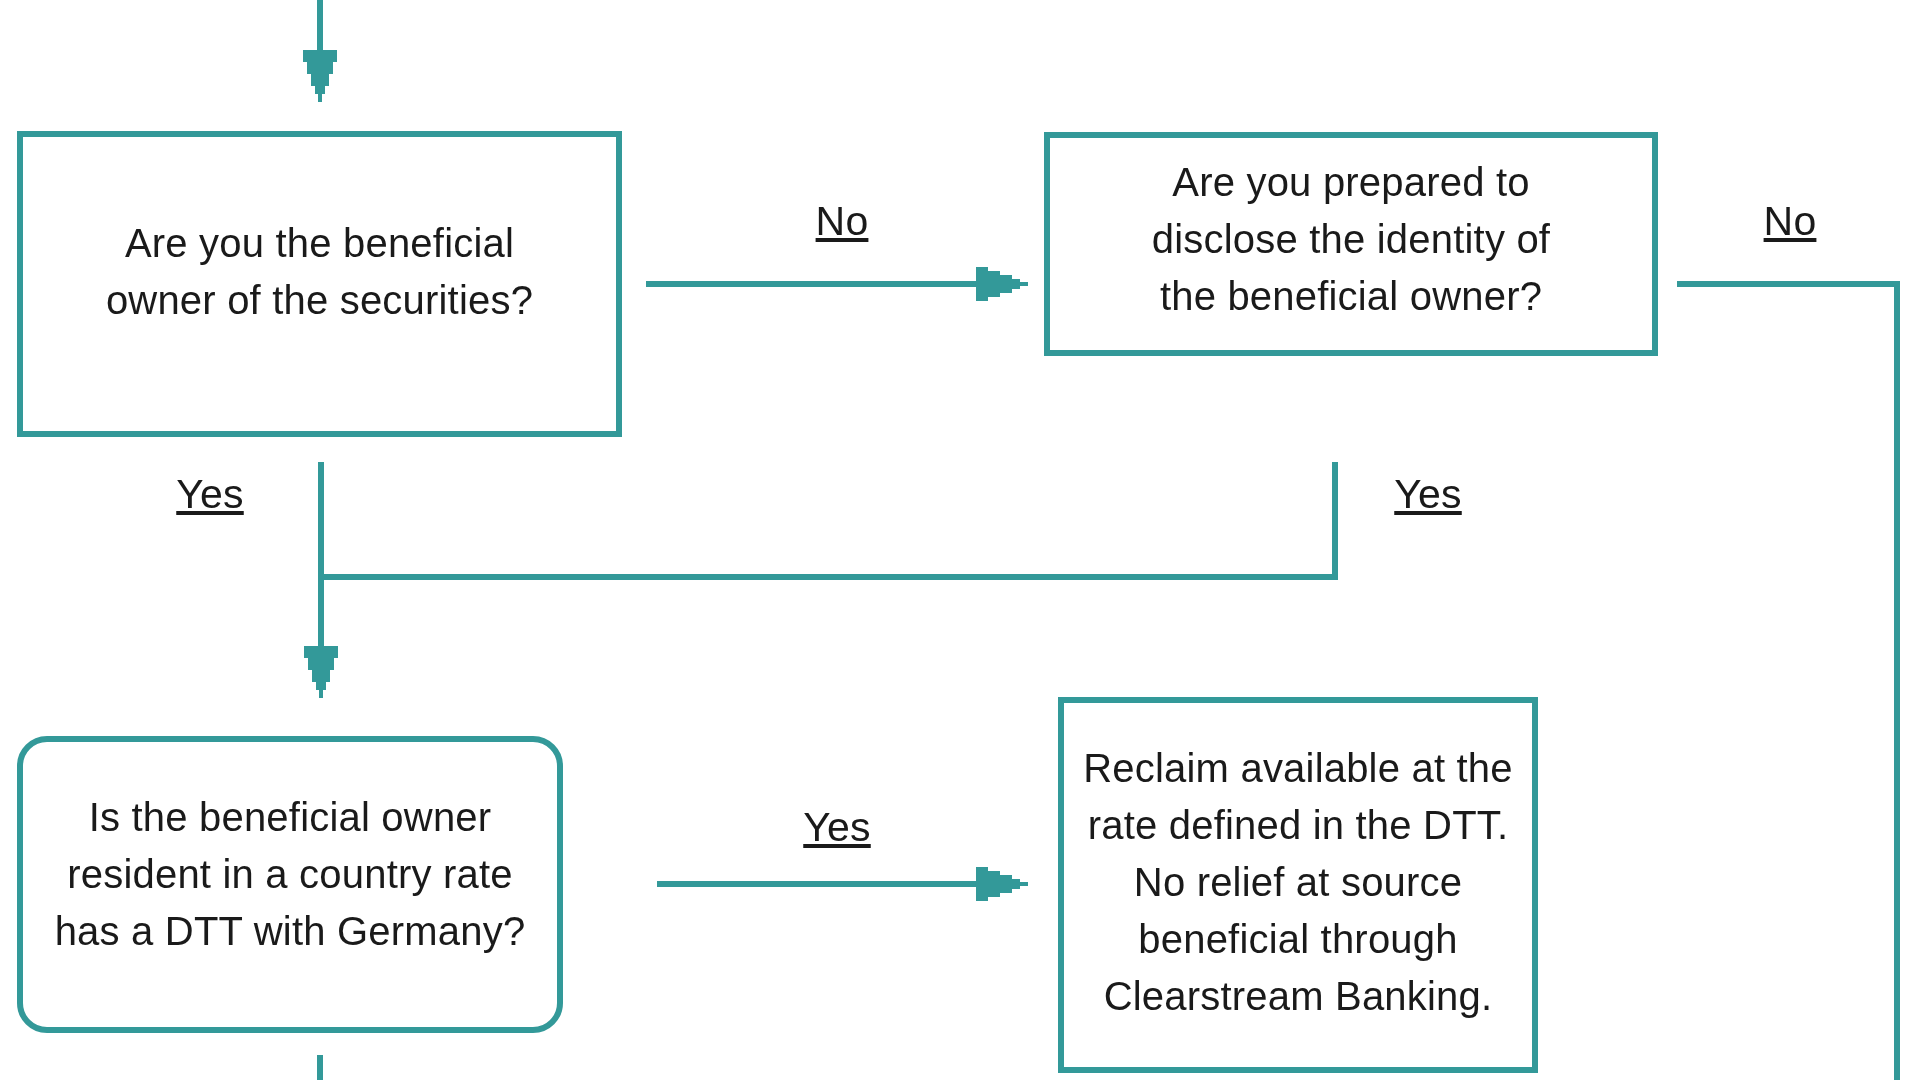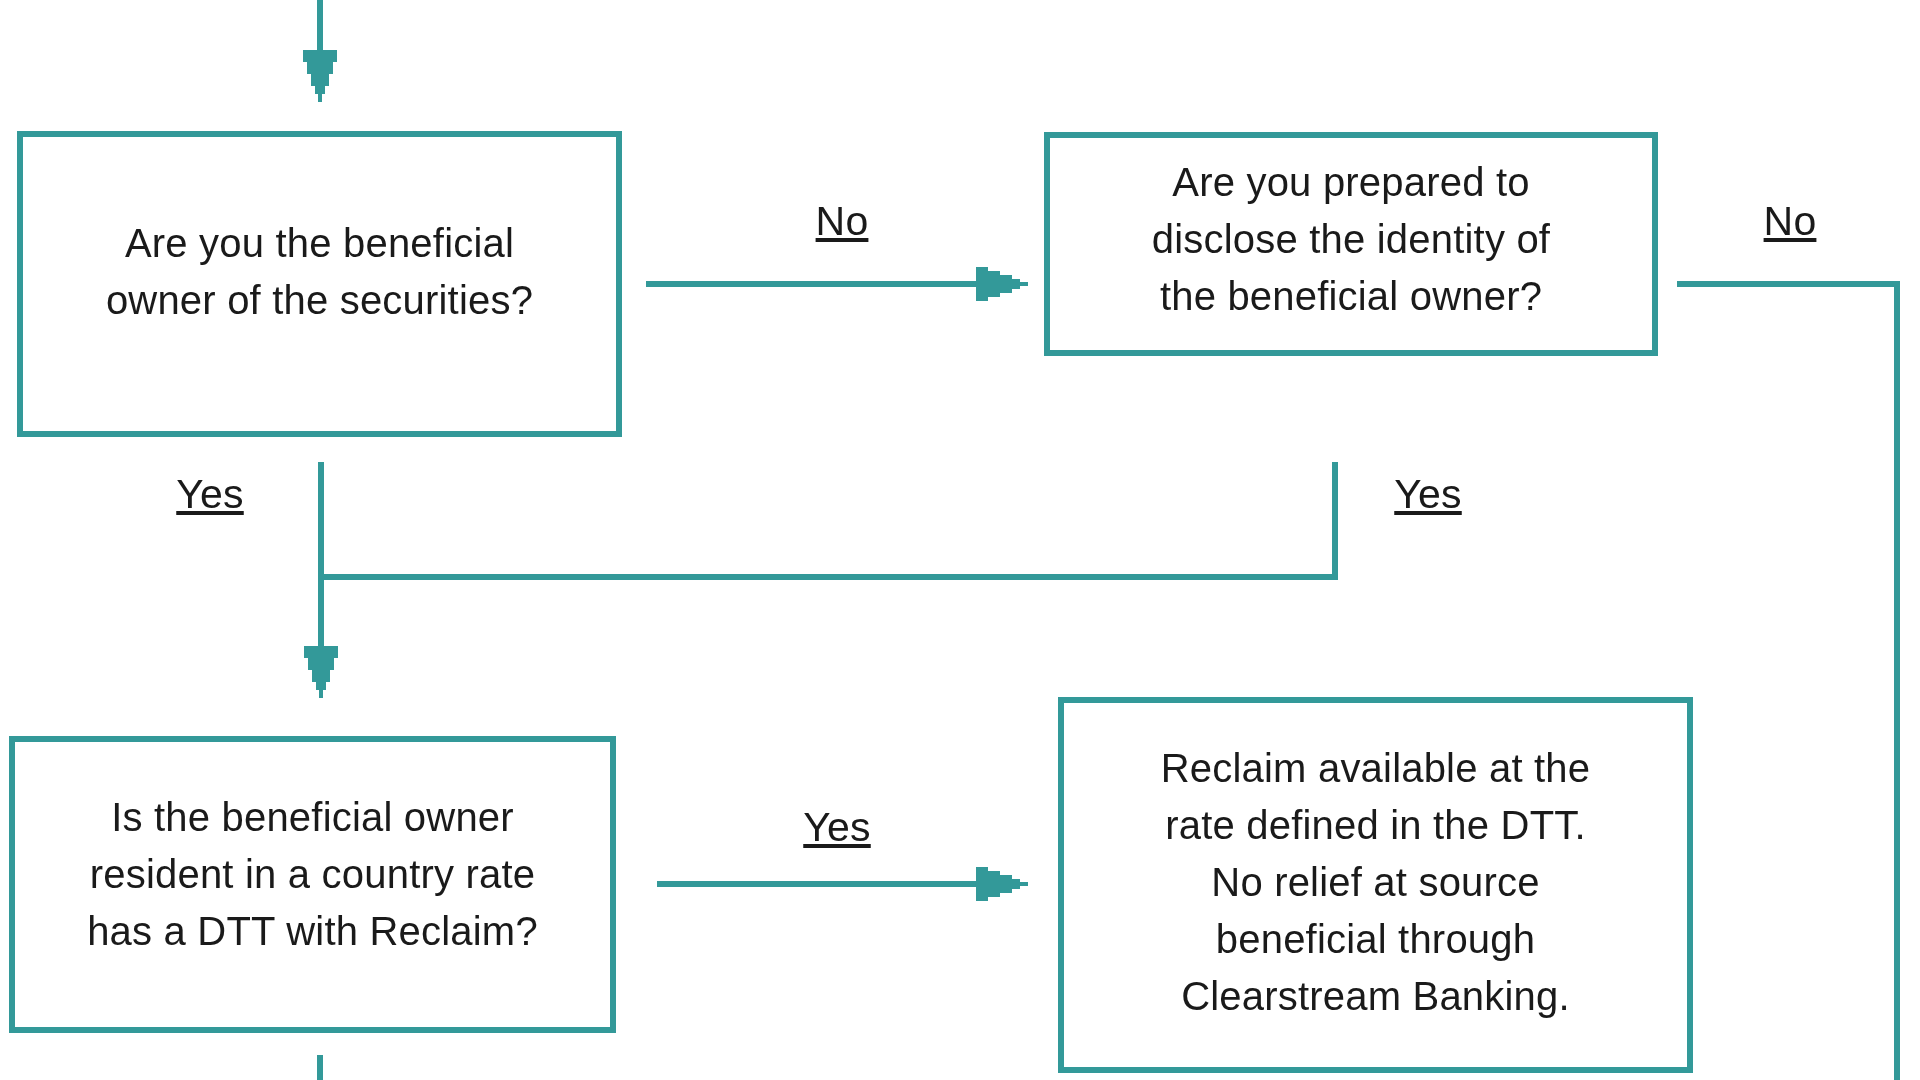--- a/index.html
+++ b/index.html
@@ -42,22 +42,22 @@
     align-items: center;
     justify-content: center;
     text-align: center;
     color: var(--ink);
     font-size: 40px;
     line-height: 57px;
     letter-spacing: 0.2px;
   }
   .node-q1      { left: 17px;   top: 131px; width: 605px; height: 306px; padding-bottom: 24px; }
   .node-q2      { left: 1044px; top: 132px; width: 614px; height: 224px; padding-bottom: 10px; }
-  .node-q3      { left: 9px;   top: 736px; width: 607px; height: 297px; padding-bottom: 20px; }
-  .node-outcome { left: 1058px; top: 697px; width: 635px; height: 376px; padding-bottom: 6px; }
+  .node-q3      { left: 17px;   top: 736px; width: 546px; height: 297px; padding-bottom: 20px; border-radius: 30px; }
+  .node-outcome { left: 1058px; top: 697px; width: 480px; height: 376px; padding-bottom: 6px; }
   .edge-label {
     position: absolute;
     width: 140px; height: 54px;
     text-align: center;
     color: var(--ink);
     font-size: 41px;
     line-height: 54px;
     letter-spacing: 0.2px;
     text-decoration: underline;
   }
@@ -108,21 +108,21 @@
 
   <div class="node node-q2">
     <div>Are you prepared to</div>
     <div>disclose the identity of</div>
     <div>the beneficial owner?</div>
   </div>
 
   <div class="node node-q3">
     <div>Is the beneficial owner</div>
     <div>resident in a country rate</div>
-    <div>has a DTT with Reclaim?</div>
+    <div>has a DTT with Germany?</div>
   </div>
 
   <div class="node node-outcome">
     <div>Reclaim available at the</div>
     <div>rate defined in the DTT.</div>
     <div>No relief at source</div>
     <div>beneficial through</div>
     <div>Clearstream Banking.</div>
   </div>
 

